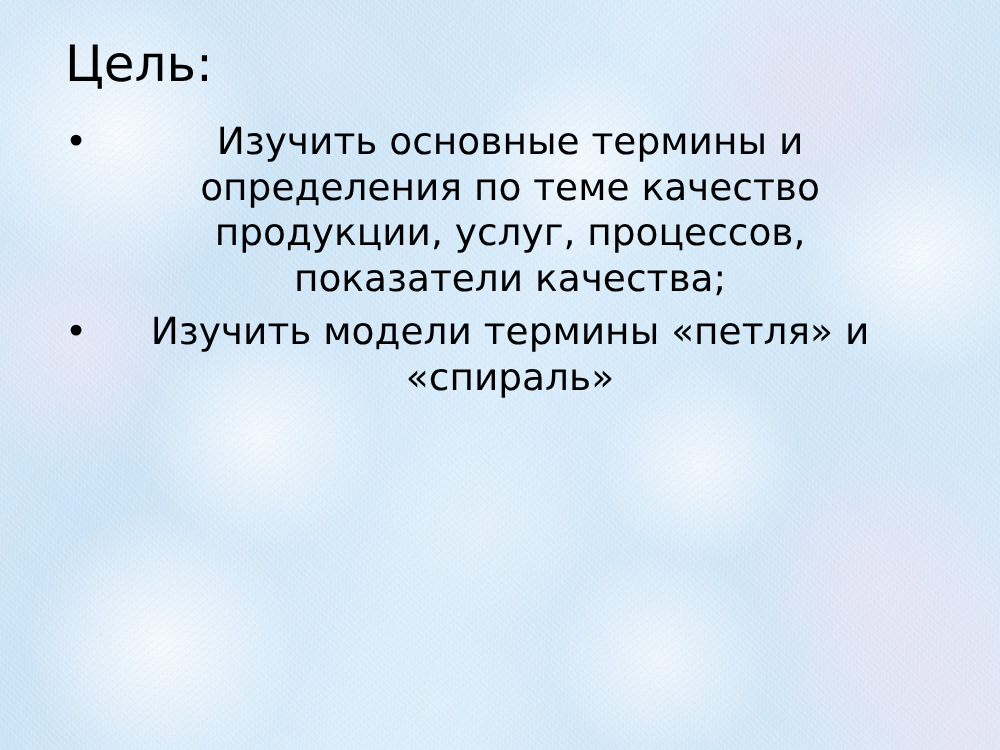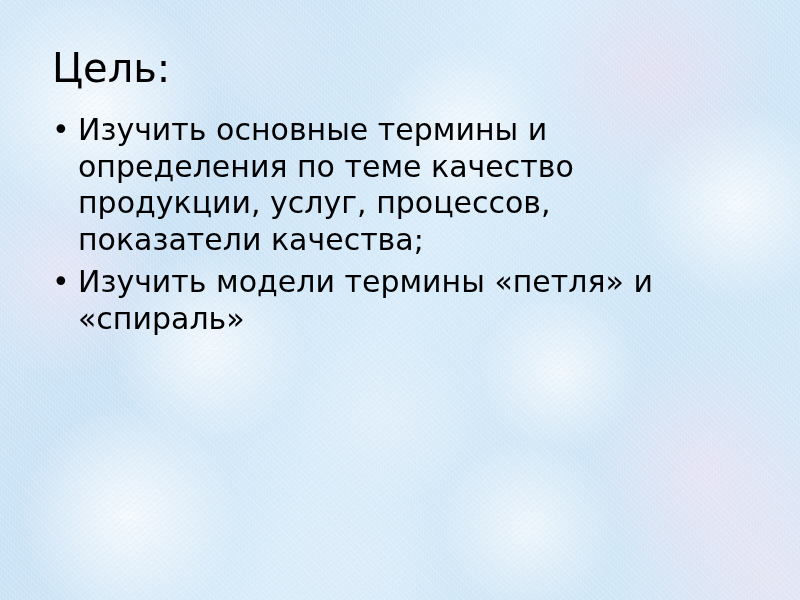--- a/index.html
+++ b/index.html
@@ -53,21 +53,21 @@
       repeating-linear-gradient(8deg, rgba(231,219,238,0.22) 0px, rgba(231,219,238,0.22) 1px, rgba(231,219,238,0) 1px, rgba(231,219,238,0) 6px),
       repeating-linear-gradient(92deg, rgba(255,255,255,0.18) 0px, rgba(255,255,255,0.18) 1px, rgba(255,255,255,0) 1px, rgba(255,255,255,0) 3px);
   }
 
   .content {
     position: relative;
     z-index: 2;
     width: 100%;
     height: 100%;
     box-sizing: border-box;
-    padding: 46px 40px 0 52px;
+    padding: 30px 40px 0 52px;
   }
 
   .slide-title {
     font-size: 40px;
     line-height: 1.1;
     color: #000000;
     font-weight: normal;
     margin: 0 0 22px 0;
     letter-spacing: 0px;
   }
@@ -93,20 +93,21 @@
     width: 26px;
     font-size: 30px;
     line-height: 1.22;
     color: #000000;
     text-align: left;
   }
 
   .bullet-text {
     flex: 1 1 auto;
     max-width: 660px;
+    text-align: center;
   }
 </style>
 </head>
 <body>
 
 <div class="slide">
   <div class="slide-bg"></div>
   <div class="slide-bg-grain"></div>
 
   <div class="content">

